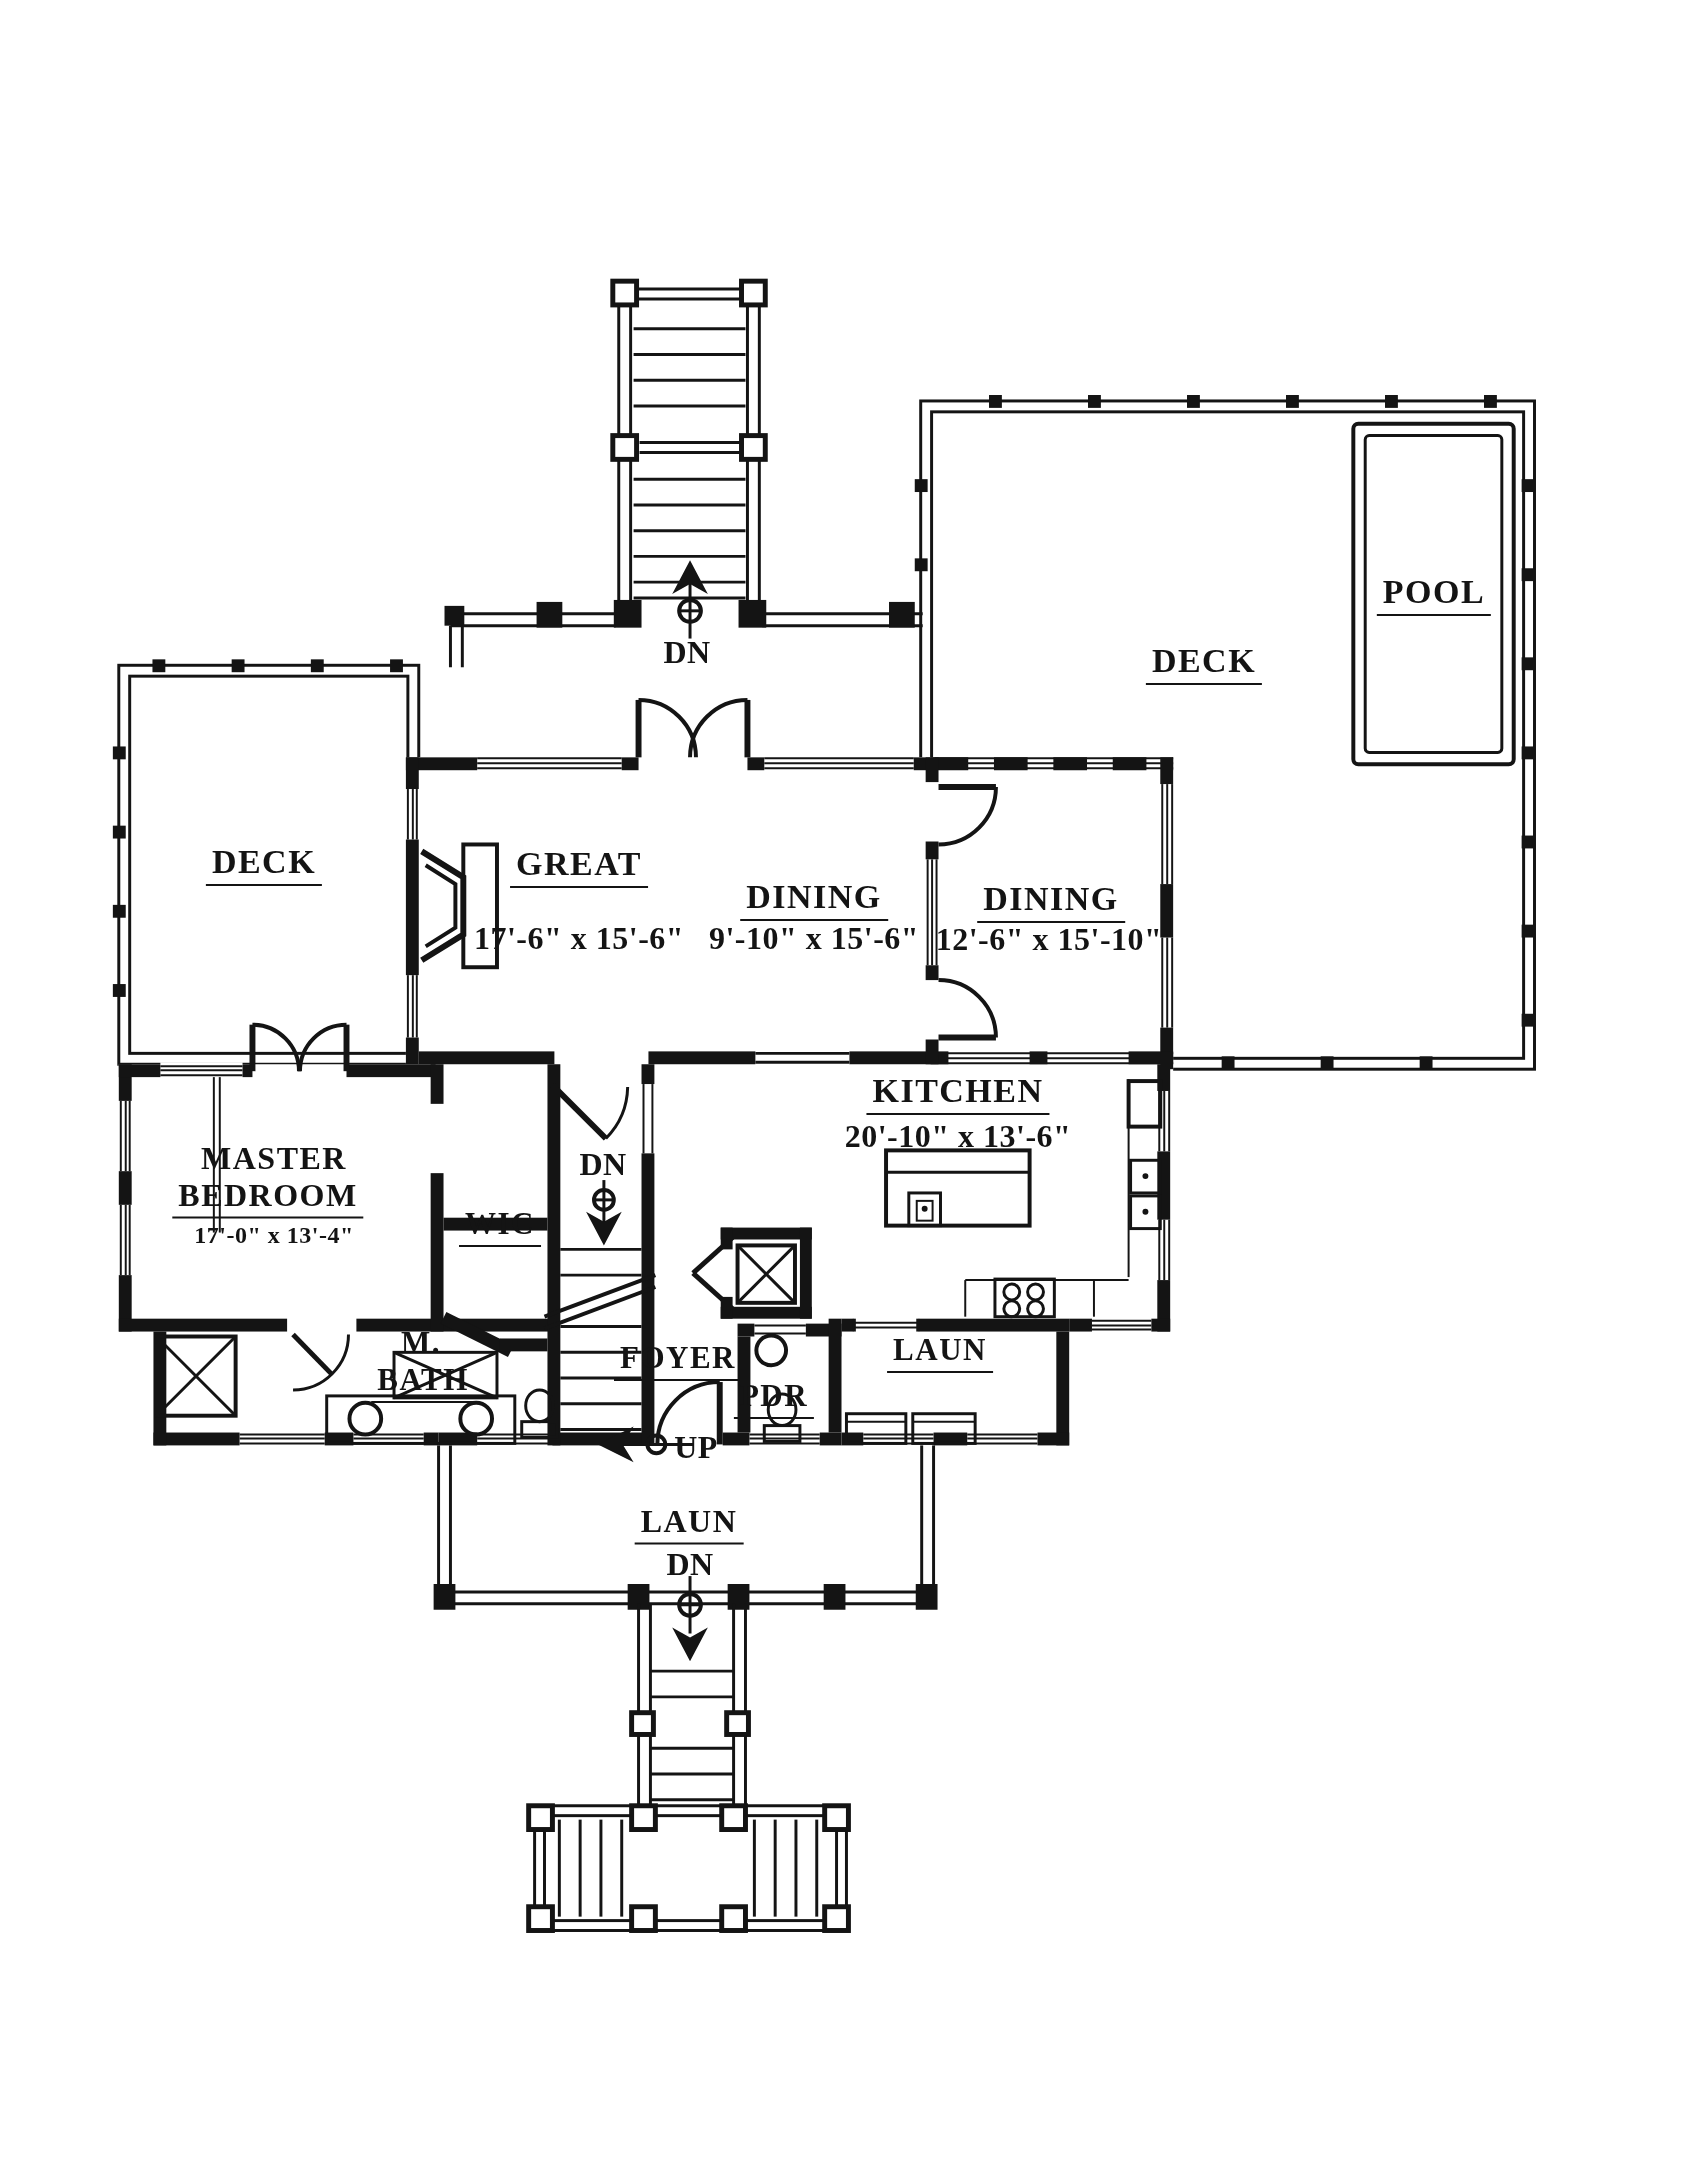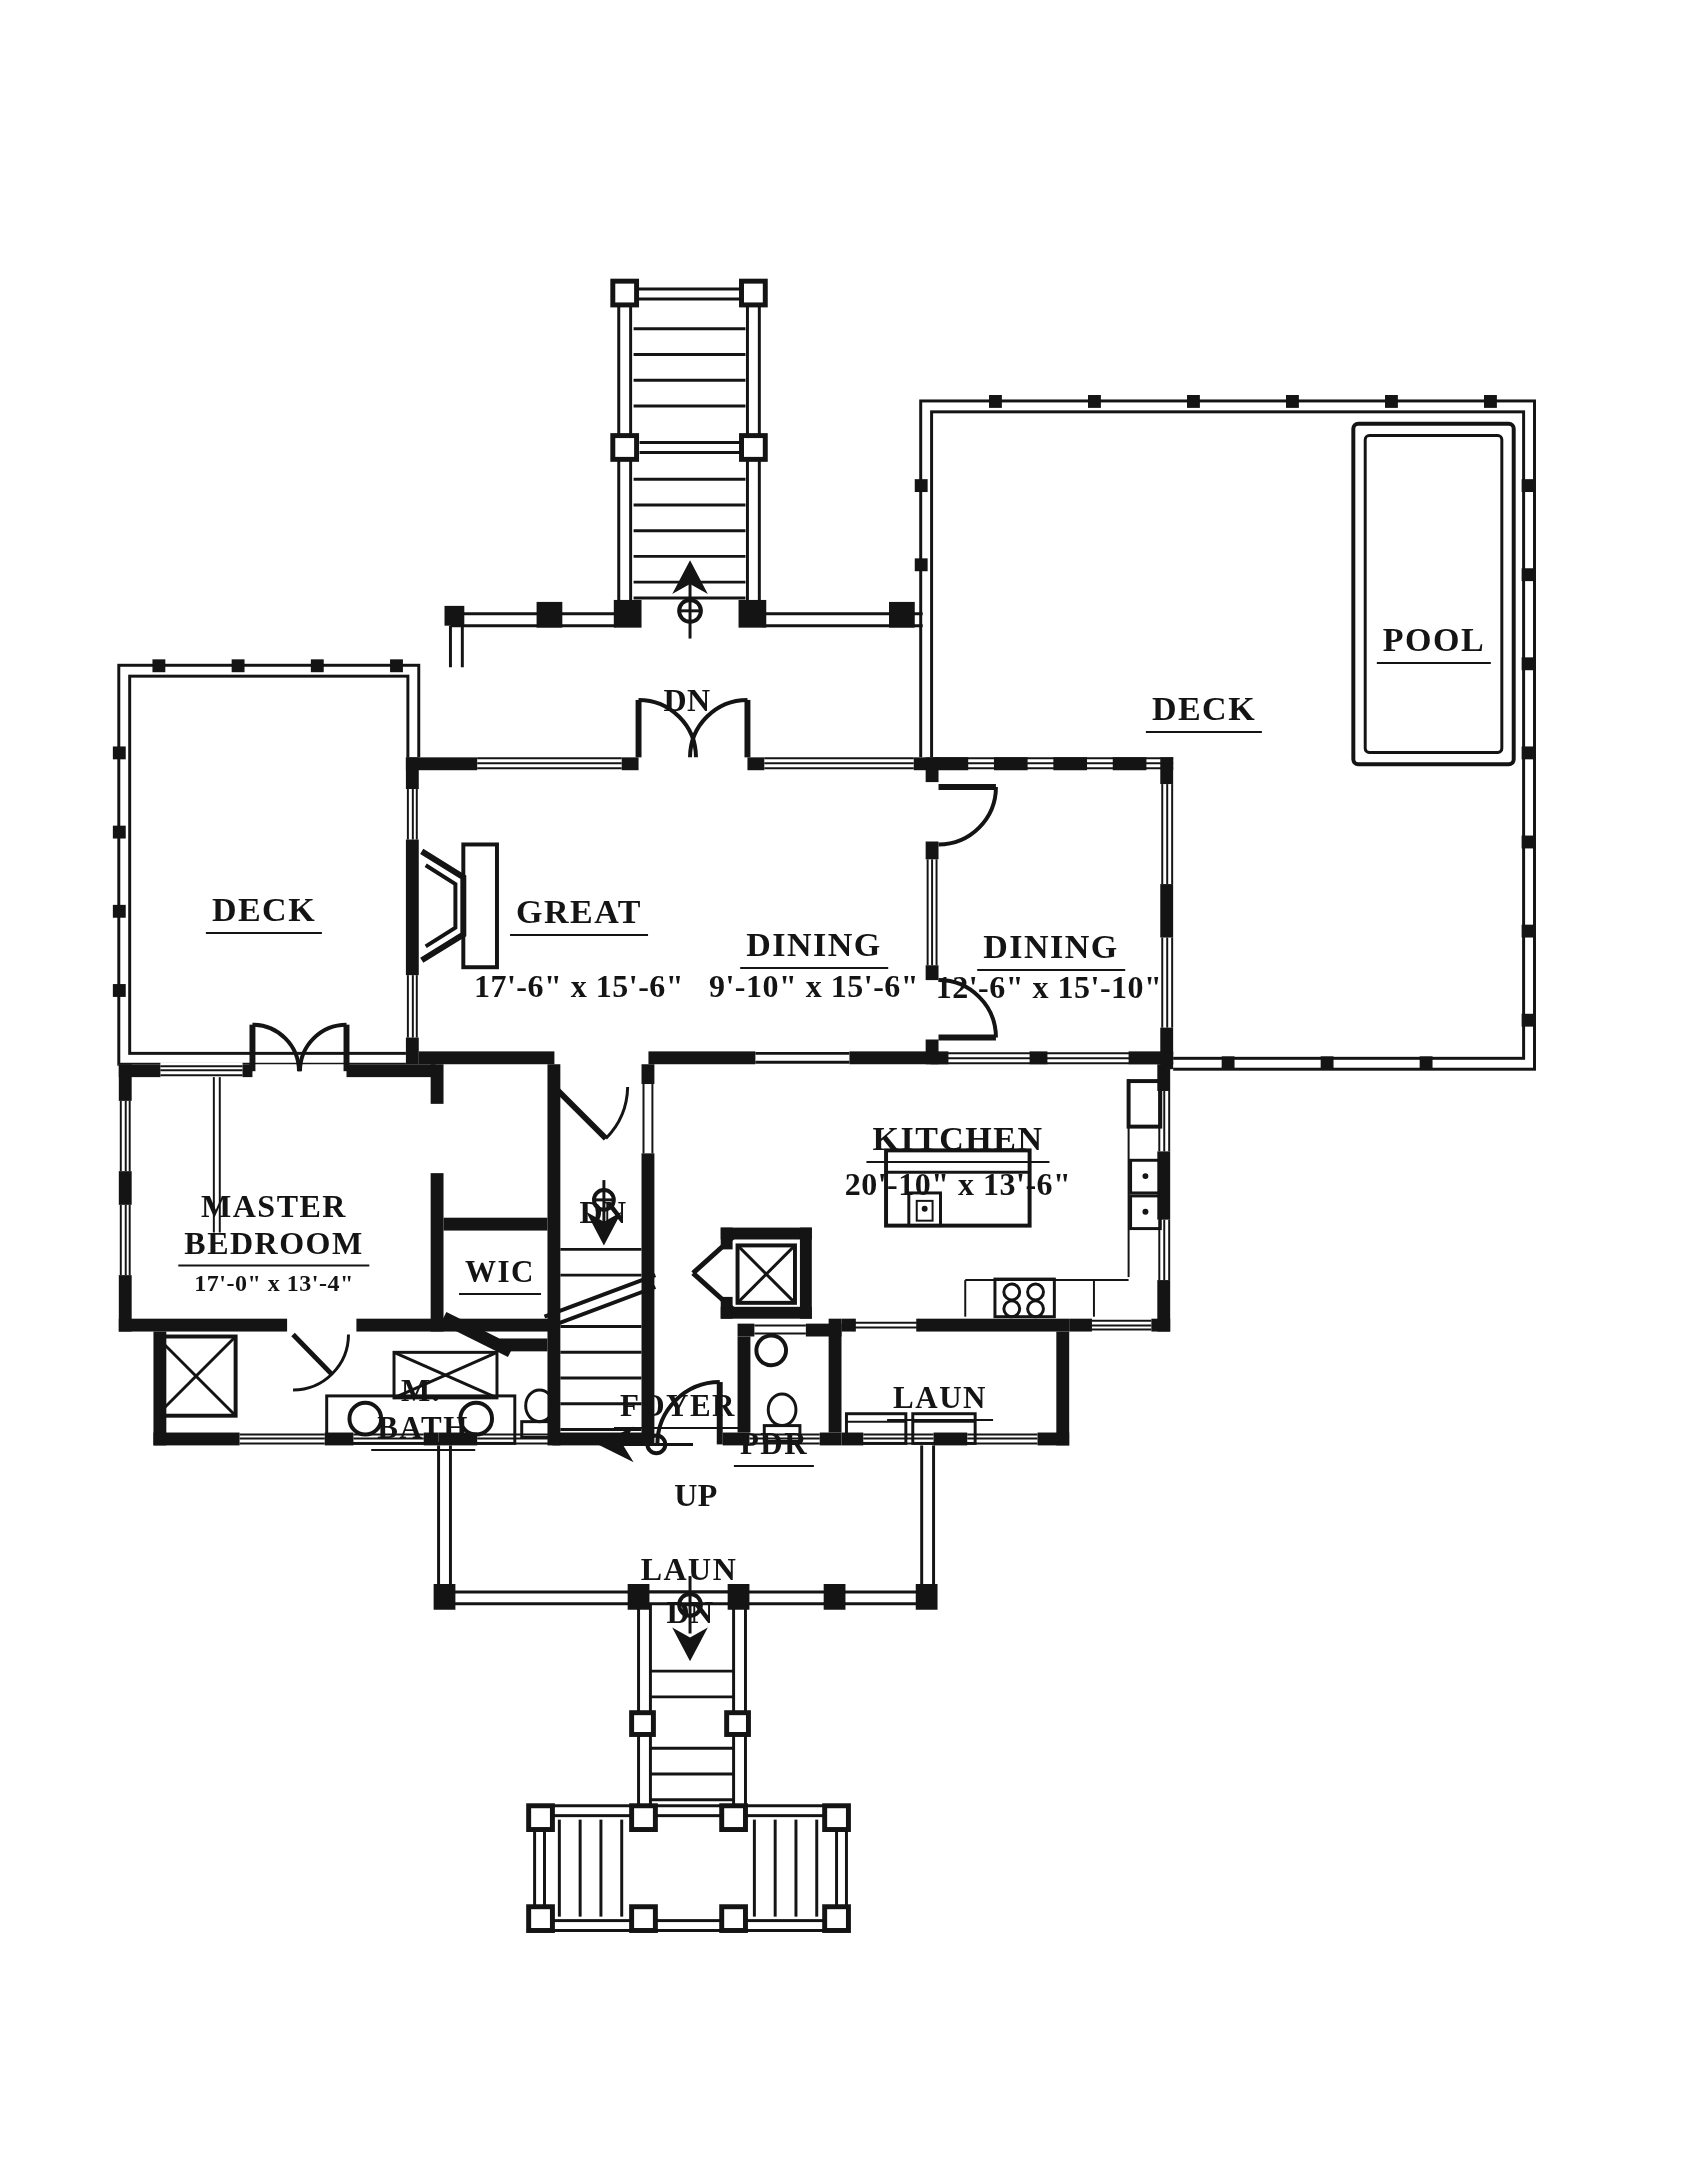--- a/index.html
+++ b/index.html
@@ -1,20 +1,20 @@
 <!DOCTYPE html>
 <html><head>
 <meta charset="utf-8">
 <style>
   html,body{margin:0;padding:0;background:#fff;}
   .plan{position:relative;width:1683px;height:2178px;background:#fff;overflow:hidden;
         font-family:"Liberation Serif",serif;}
   .plan svg{position:absolute;left:0;top:0;}
   .lbl{position:absolute;transform:translate(-50%,-50%);color:#141414;font-weight:700;
-       white-space:nowrap;letter-spacing:1.5px;text-align:center;z-index:5;margin-top:48px;}
+       white-space:nowrap;letter-spacing:1.5px;text-align:center;z-index:5;}
   .s34{font-size:34px;} .s32{font-size:32px;} .s30{font-size:31px;}
   .s26{font-size:32px;letter-spacing:0.5px;} .s24{font-size:24px;letter-spacing:0.5px;}
   .u .txt{border-bottom:2.5px solid #141414;padding:0 6px 4px 6px;}
   
   .wall{fill:#141414;}
   .ln2{stroke:#141414;stroke-width:2;fill:none;}
   .ln3{stroke:#141414;stroke-width:3;fill:none;}
   .ln4{stroke:#141414;stroke-width:4;fill:none;}
   .ln5{stroke:#141414;stroke-width:5;fill:none;}
   .ln6{stroke:#141414;stroke-width:6;fill:none;}
@@ -547,21 +547,21 @@
   <div class="lbl s34 u" style="left:814px;top:897px"><span class="txt">DINING</span></div>
   <div class="lbl s26" style="left:814px;top:938px"><span>9'-10" x 15'-6"</span></div>
 
   <div class="lbl s34 u" style="left:1051px;top:899px"><span class="txt">DINING</span></div>
   <div class="lbl s26" style="left:1049px;top:939px"><span>12'-6" x 15'-10"</span></div>
 
   <div class="lbl s34 u" style="left:958px;top:1091px"><span class="txt">KITCHEN</span></div>
   <div class="lbl s26" style="left:958px;top:1136px"><span>20'-10" x 13'-6"</span></div>
 
   <div class="lbl s32" style="left:274px;top:1158px"><span>MASTER</span></div>
-  <div class="lbl s32 u" style="left:274px;top:1195px"><span class="txt">BEDROOM</span></div>
+  <div class="lbl s32 u" style="left:268px;top:1195px"><span class="txt">BEDROOM</span></div>
   <div class="lbl s24" style="left:274px;top:1235px"><span>17'-0" x 13'-4"</span></div>
 
   <div class="lbl s30 u" style="left:500px;top:1224px"><span class="txt">WIC</span></div>
 
   <div class="lbl s30" style="left:421px;top:1343px"><span>M.</span></div>
   <div class="lbl s30 u" style="left:423px;top:1380px"><span class="txt">BATH</span></div>
 
   <div class="lbl s30 u" style="left:678px;top:1358px"><span class="txt">FOYER</span></div>
   <div class="lbl s30 u" style="left:774px;top:1396px"><span class="txt">PDR</span></div>
   <div class="lbl s30 u" style="left:940px;top:1350px"><span class="txt">LAUN</span></div>

